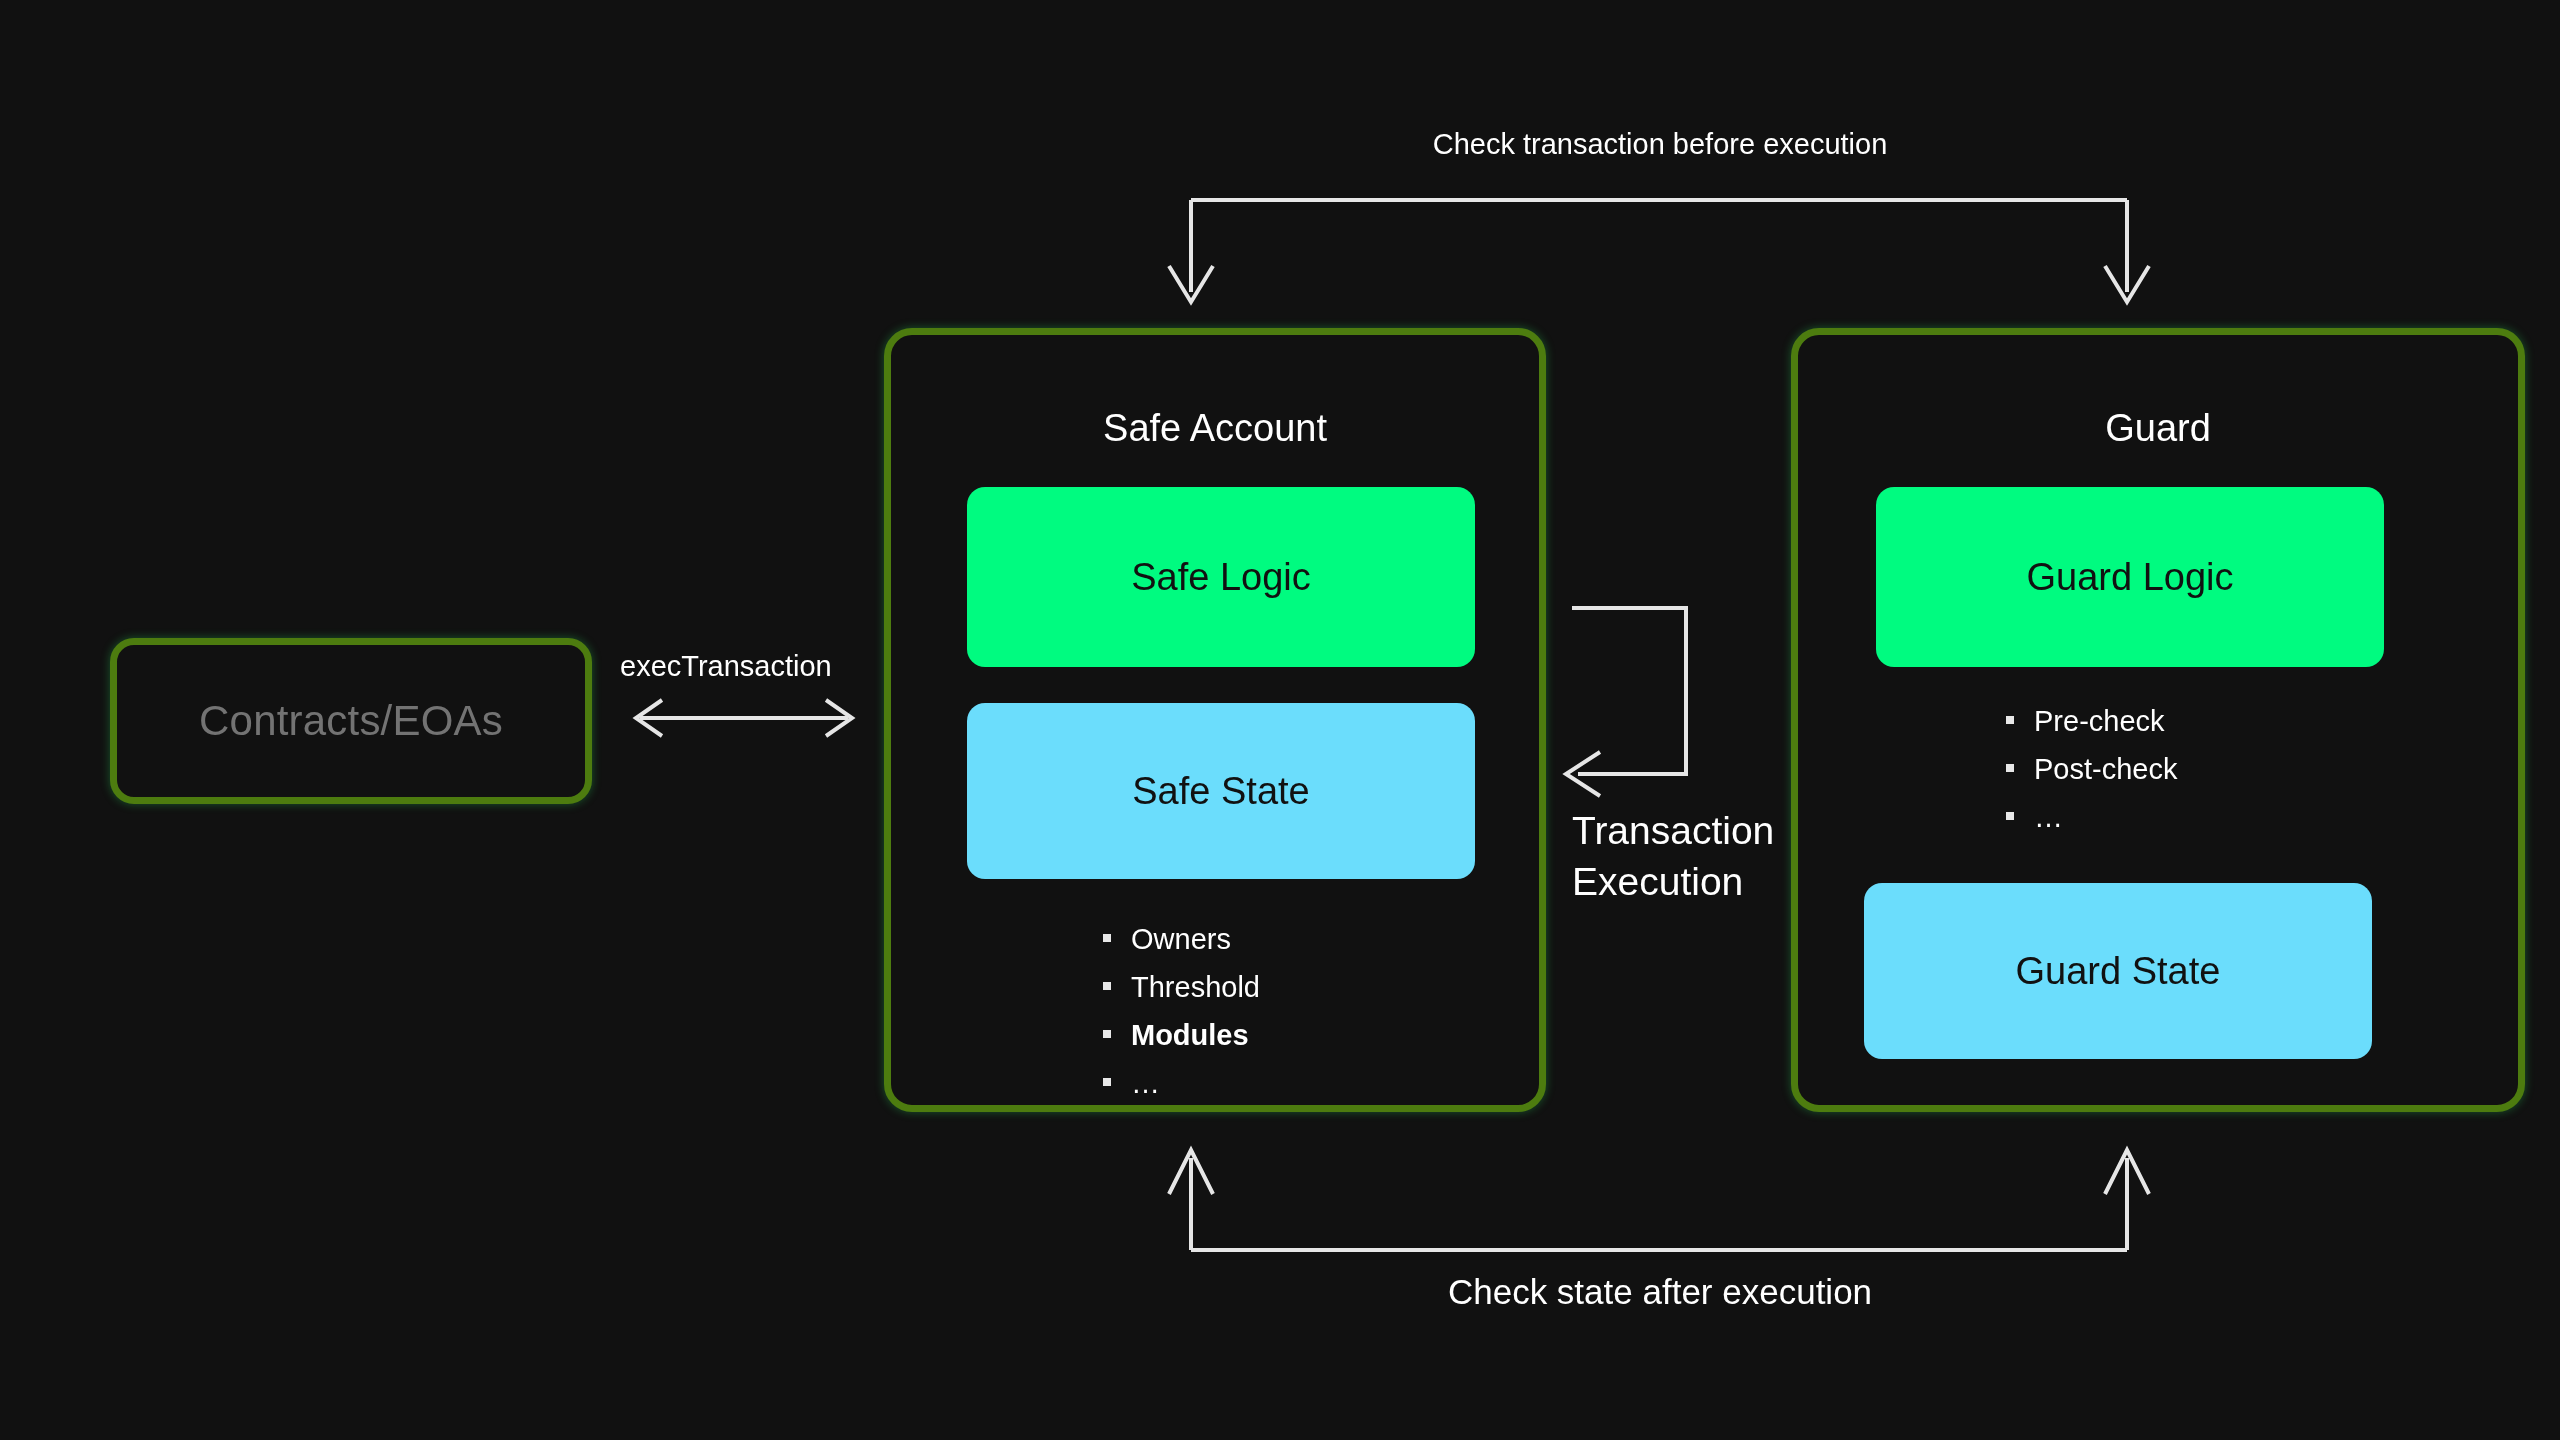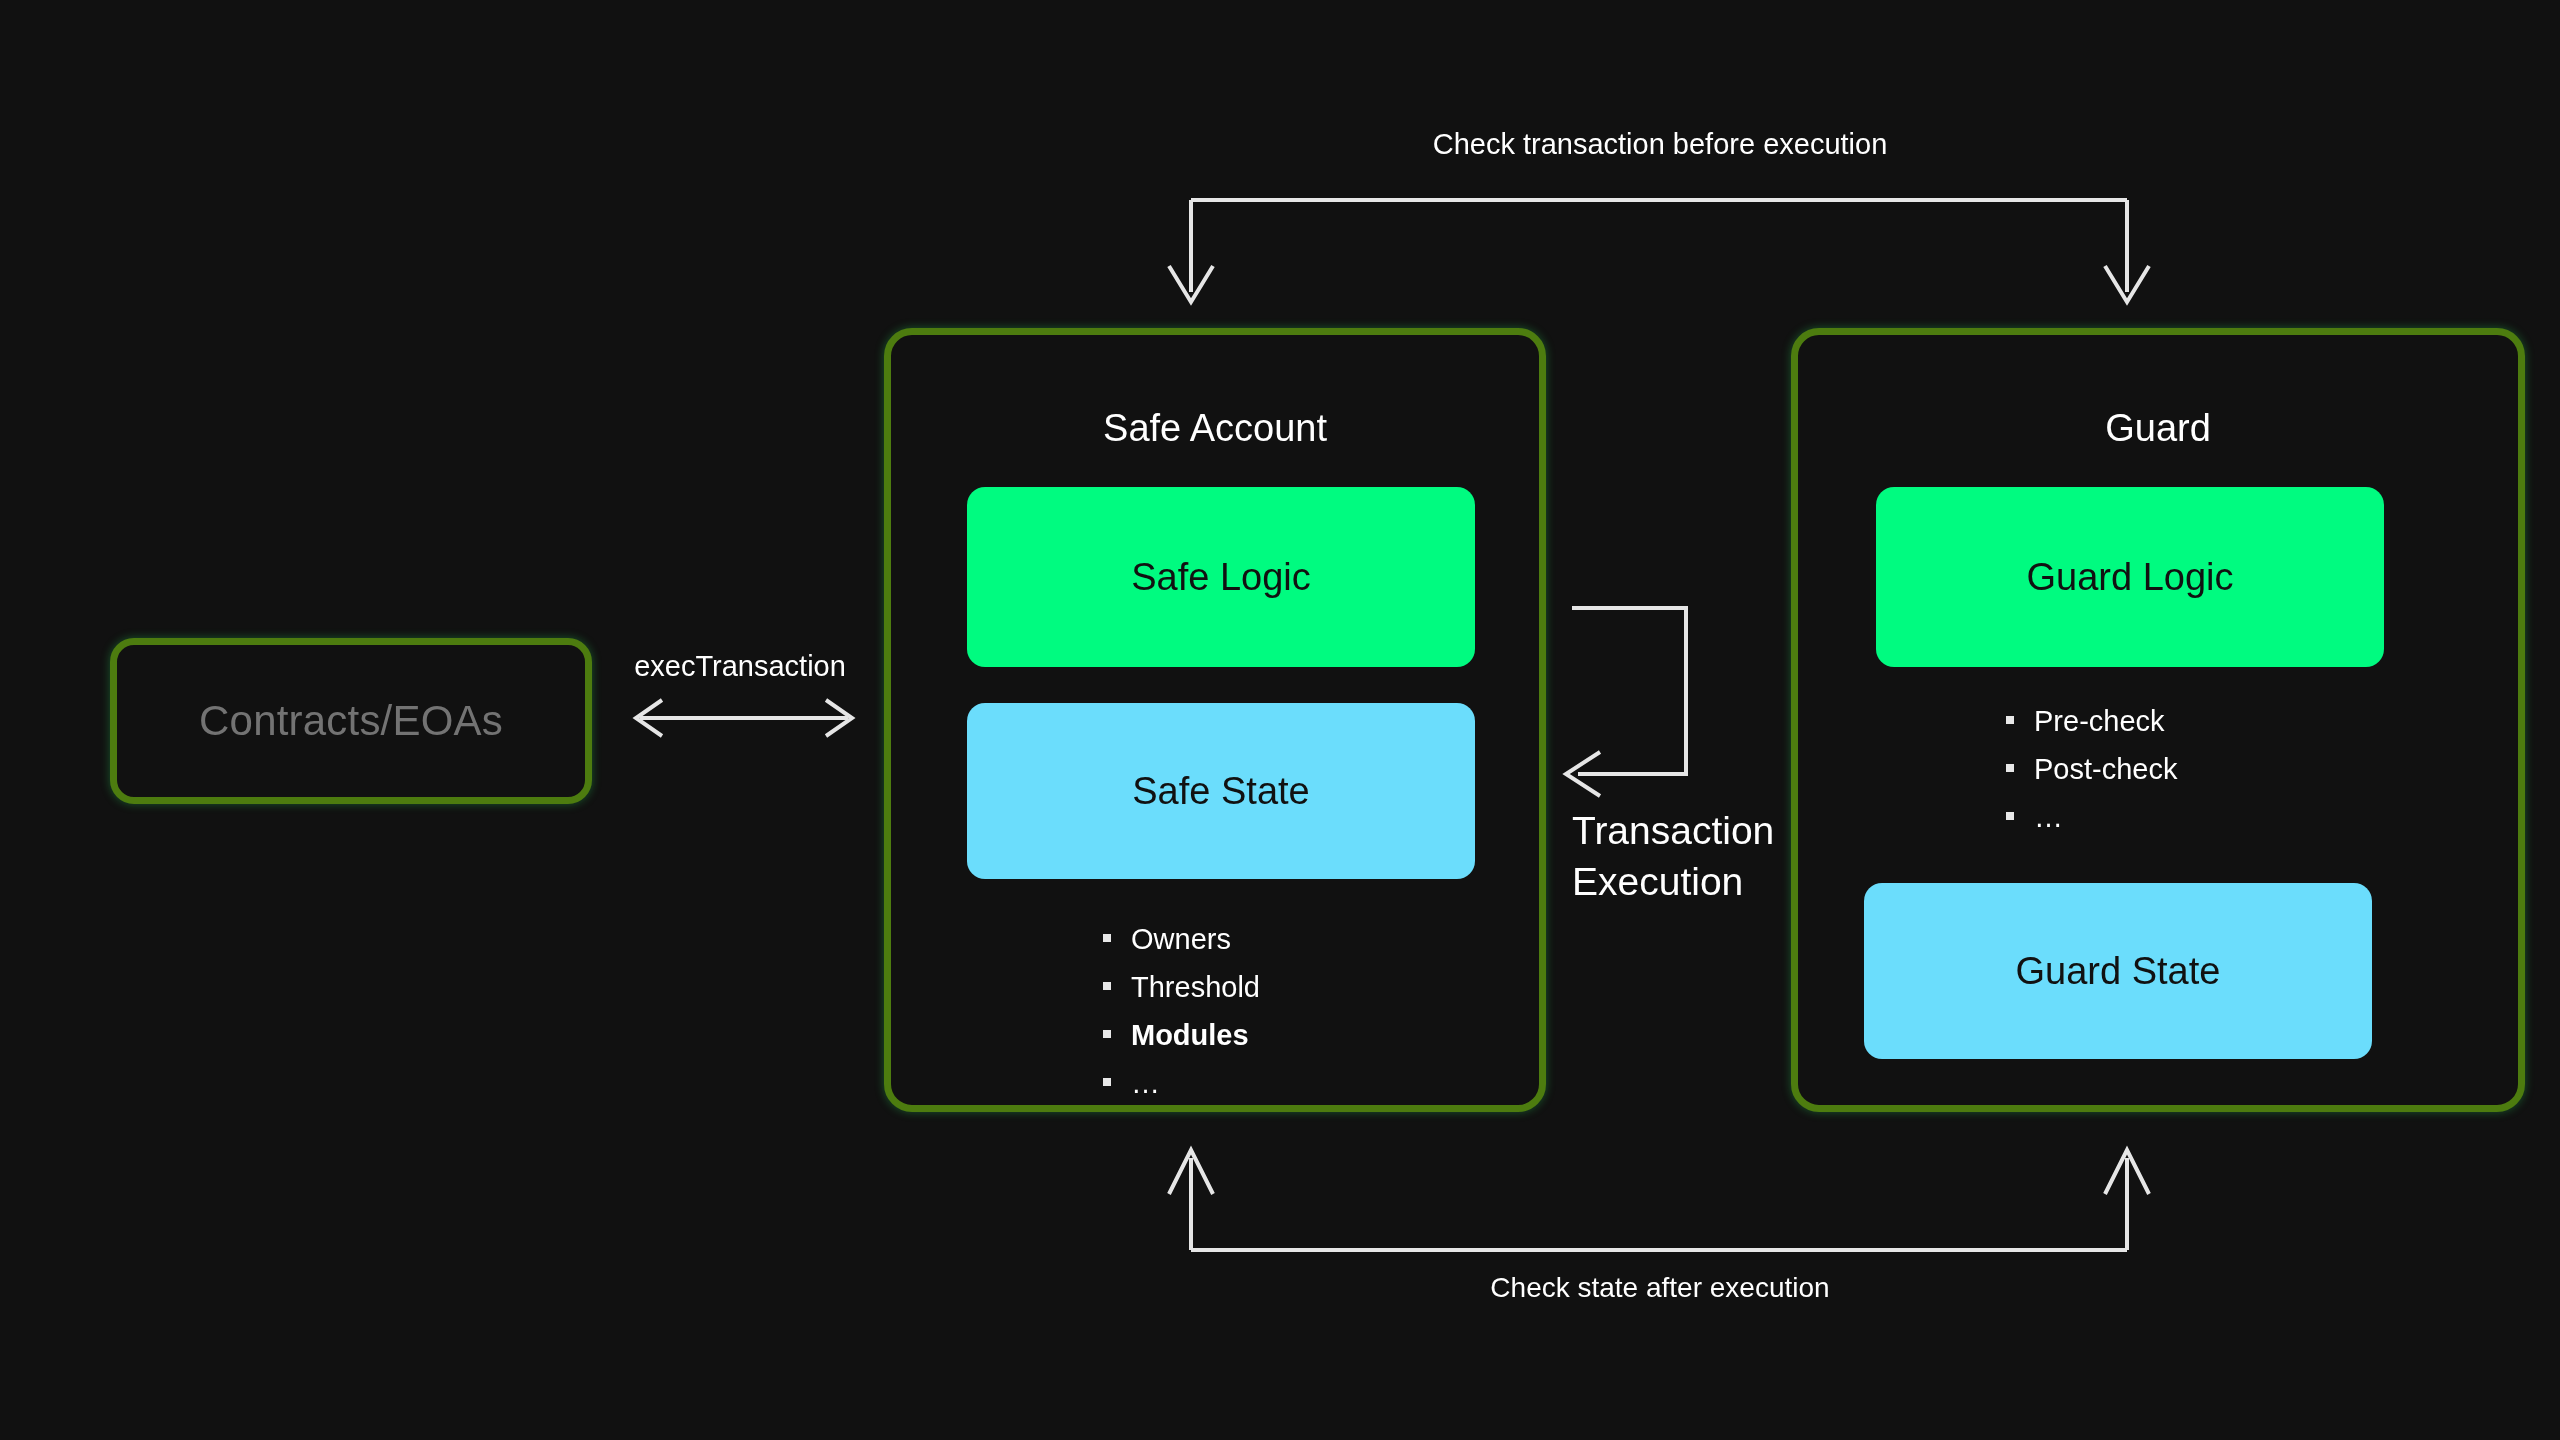--- a/index.html
+++ b/index.html
@@ -142,36 +142,36 @@
   .edge-label {
     position: absolute;
     font-size: 29px;
     color: #ffffff;
     white-space: pre-line;
   }
   #exec-transaction-label {
     left: 620px;
     top: 650px;
     width: 240px;
-    text-align: center;
+    text-align: left;
     font-size: 29px;
   }
   #check-before-label {
     left: 1190px;
     top: 128px;
     width: 940px;
     text-align: center;
     font-size: 29px;
   }
   #check-after-label {
     left: 1190px;
     top: 1272px;
     width: 940px;
     text-align: center;
-    font-size: 28px;
+    font-size: 35px;
   }
   #transaction-execution-label {
     left: 1572px;
     top: 805px;
     width: 210px;
     text-align: left;
     font-size: 39px;
     line-height: 1.32;
   }
 

